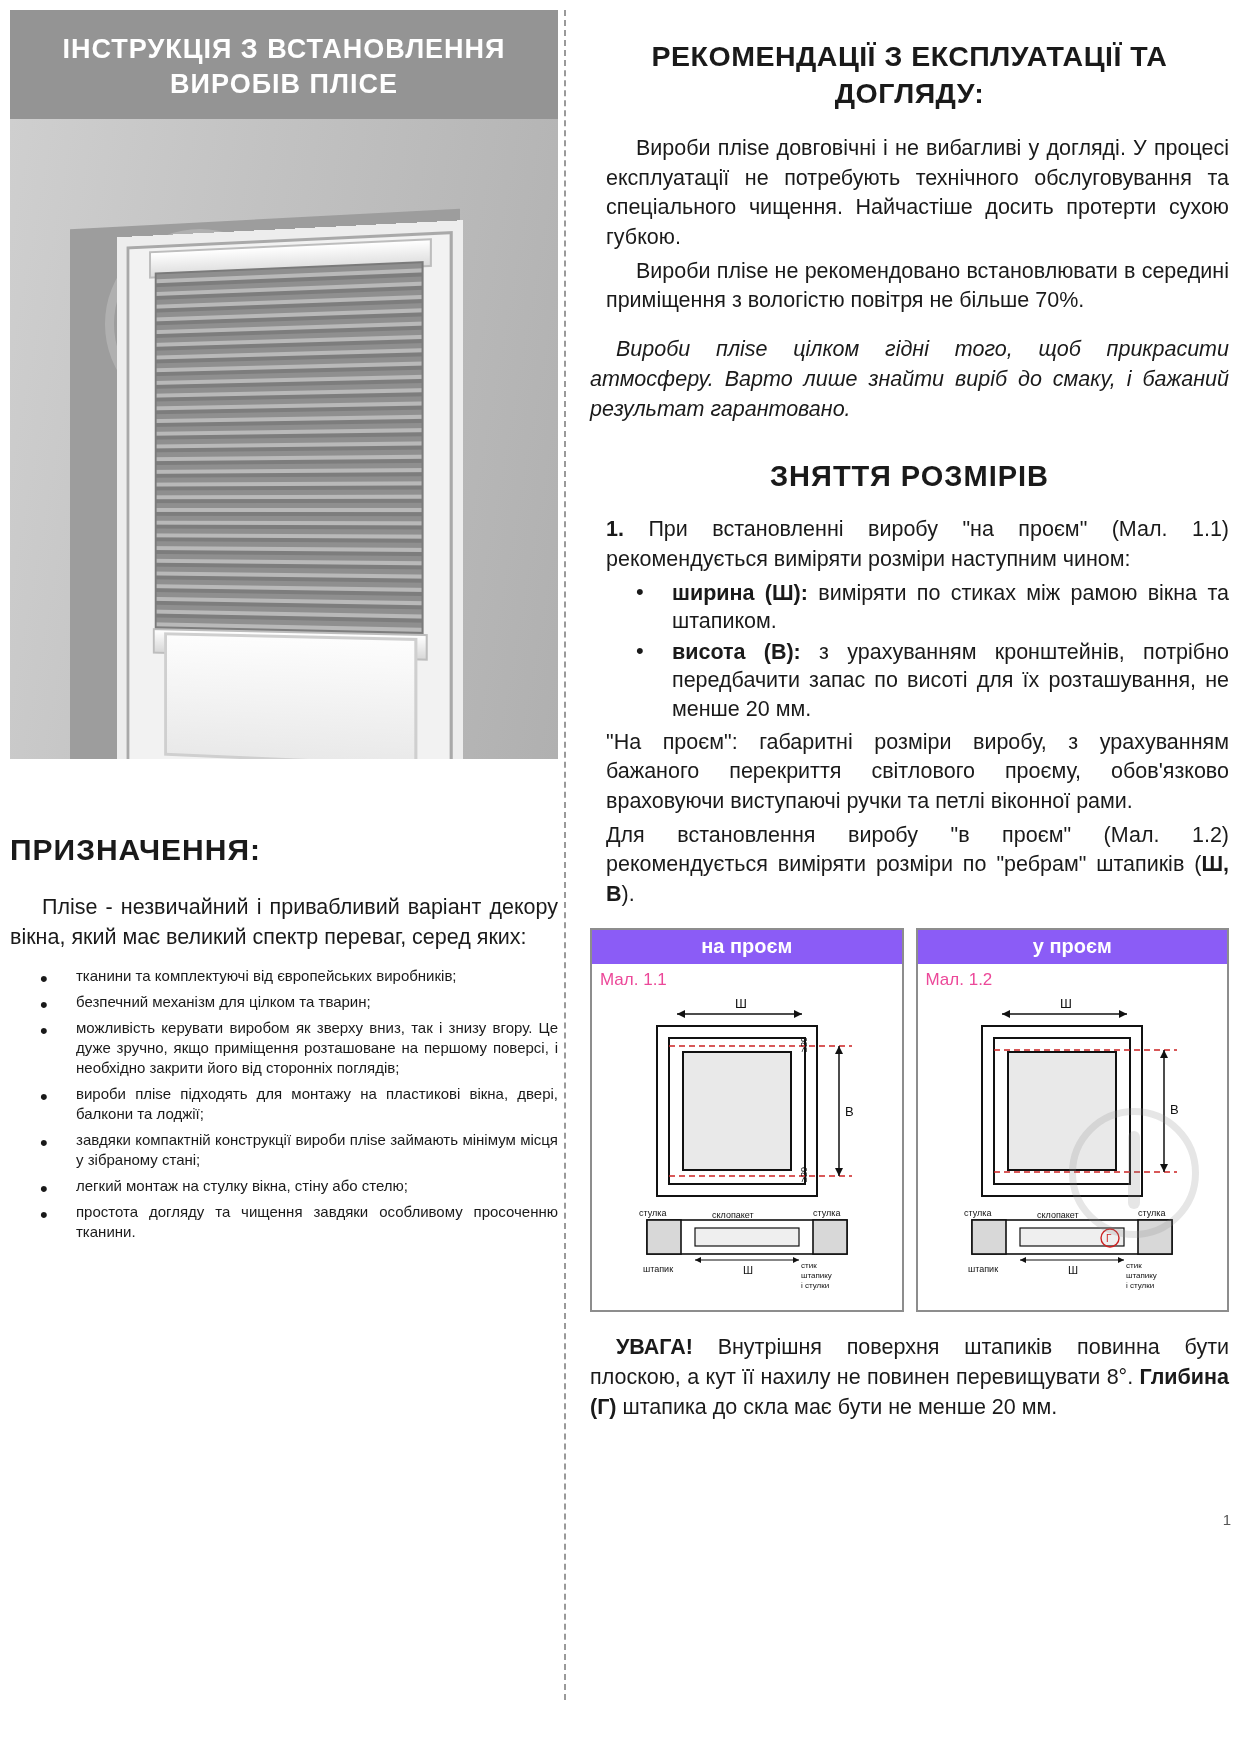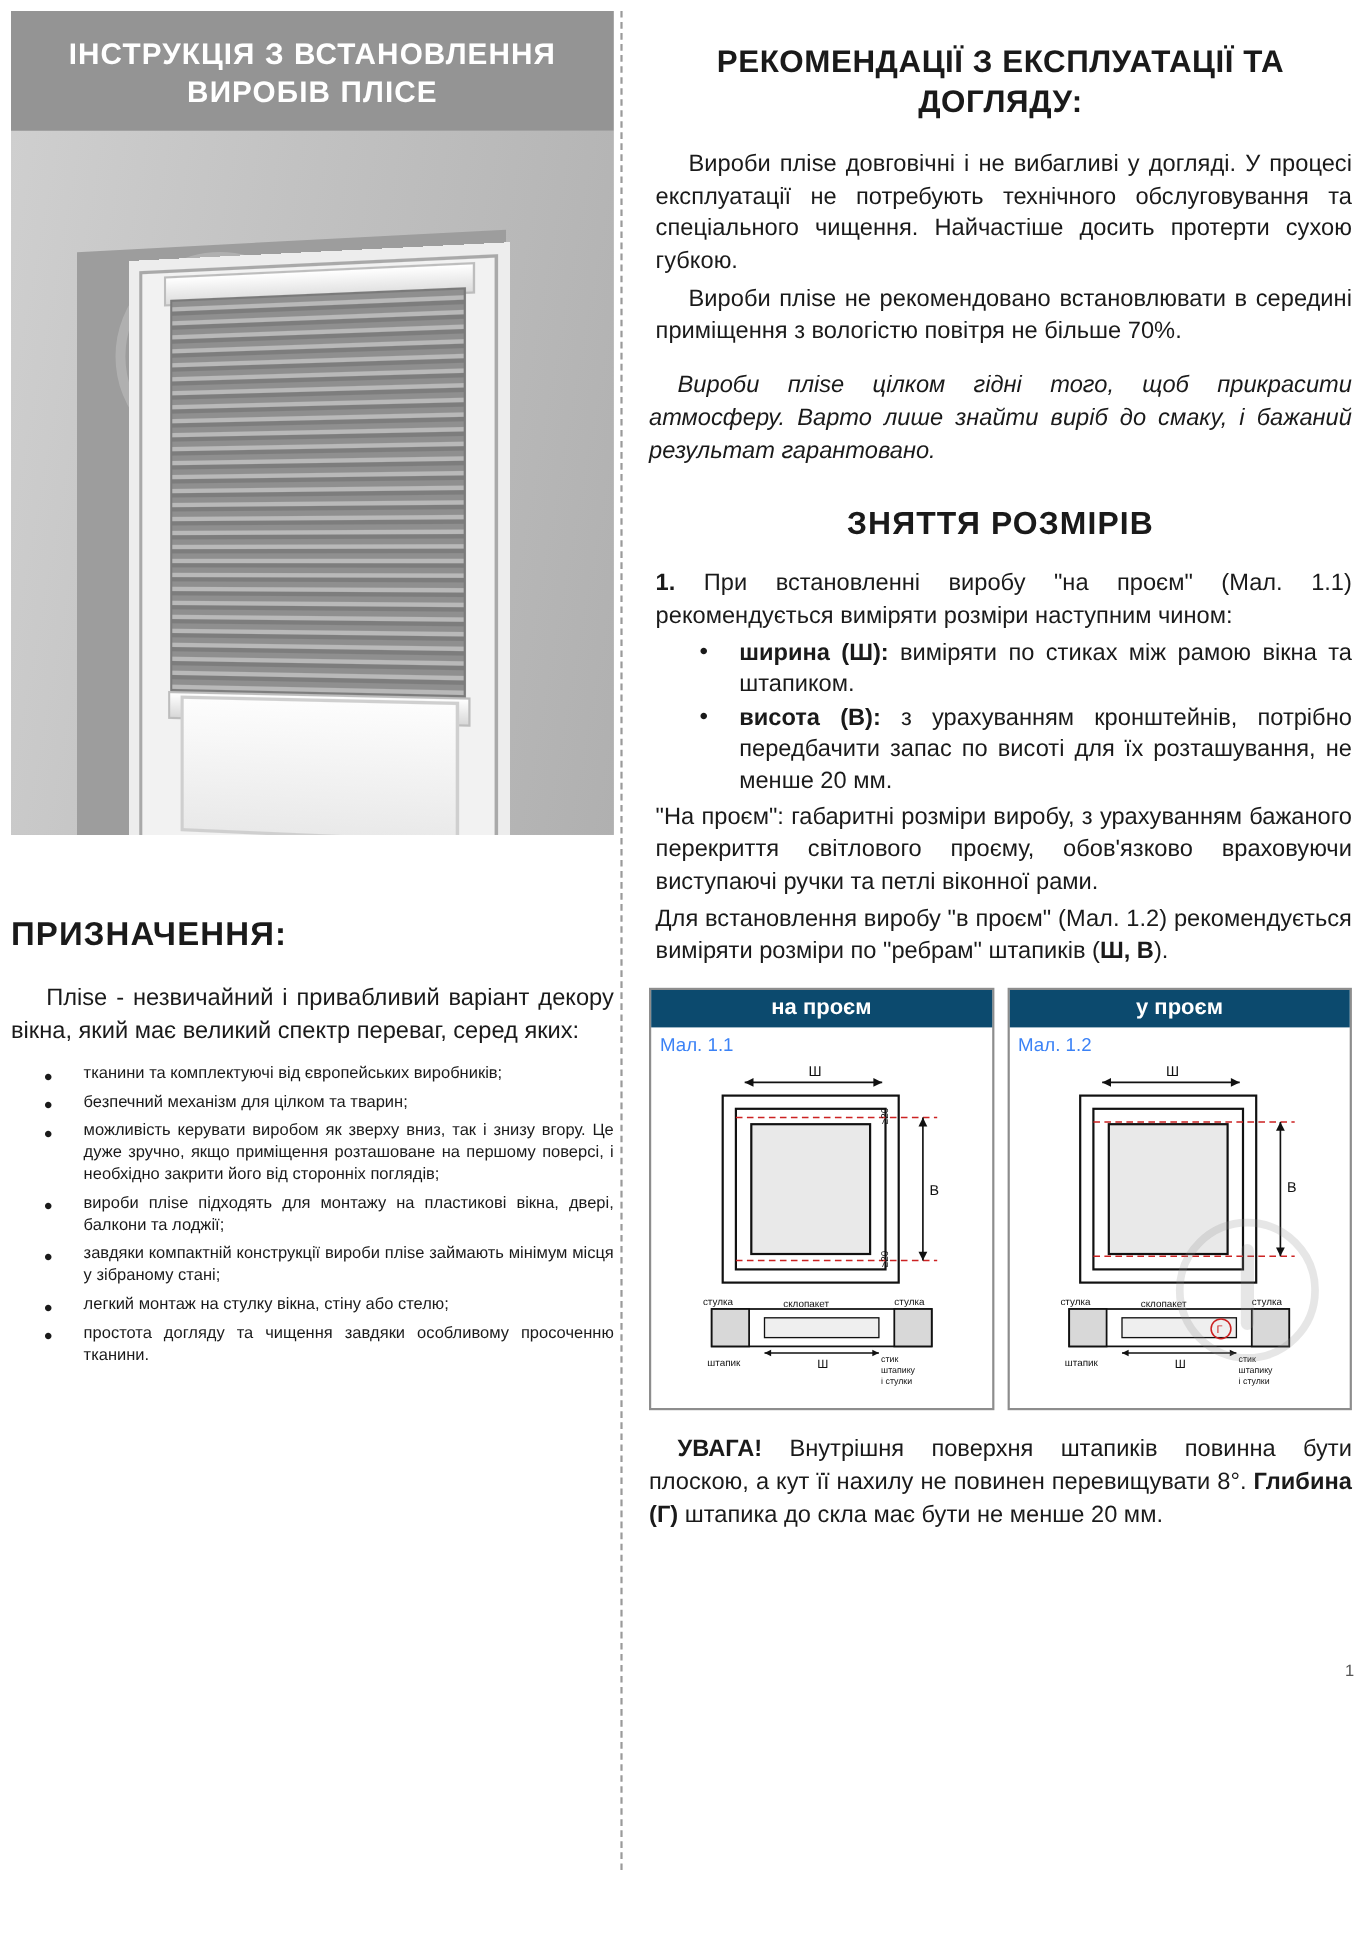--- a/index.html
+++ b/index.html
@@ -183,21 +183,21 @@
     font-size: 28.5px;
     line-height: 1.3;
     letter-spacing: 0.5px;
     margin: 28px 0 22px 0;
     text-transform: uppercase;
   }
   .r-para {
     font-size: 21.5px;
     line-height: 1.38;
     text-align: justify;
-    margin: 0 0 4px 6px;
+    margin: 0 0 4px 16px;
   }
   .r-para.ind { text-indent: 30px; }
   .r-italic {
     font-style: italic;
     font-size: 21.5px;
     line-height: 1.4;
     text-align: justify;
     margin: 18px 0 0 0;
     text-indent: 26px;
   }
@@ -233,36 +233,36 @@
     display: flex;
     gap: 12px;
     margin-top: 18px;
   }
   .diagram-box {
     flex: 1 1 0;
     border: 2px solid #8d8d8d;
     background: #fff;
   }
   .diagram-head {
-    background: #0c4a6e;
+    background: #8b5cf6;
     color: #fff;
     text-align: center;
     font-weight: bold;
     font-size: 20px;
     padding: 5px 0 6px 0;
   }
   .diagram-body {
     position: relative;
     height: 346px;
     padding: 6px 8px;
     box-sizing: border-box;
   }
   .fig-label {
     font-size: 17px;
-    color: #3b82f6;
+    color: #ec4899;
   }
   .win-svg { display: block; margin: 2px auto 0 auto; }
   .note-warn {
     font-size: 21.5px;
     line-height: 1.4;
     text-align: justify;
     margin-top: 20px;
     text-indent: 26px;
   }
   .bold { font-weight: bold; }

